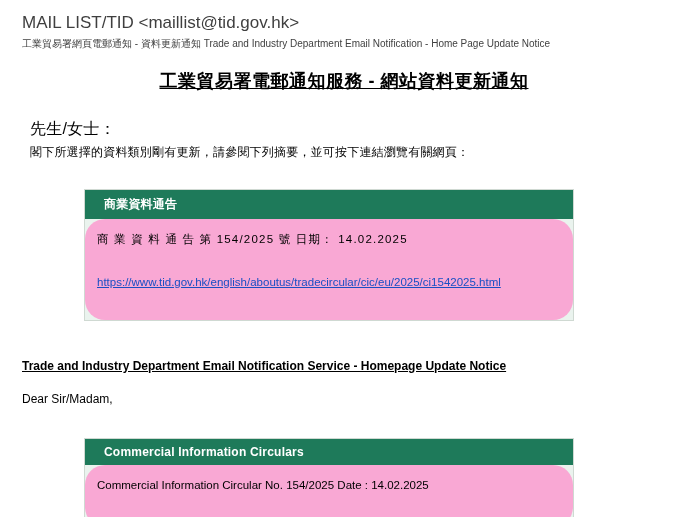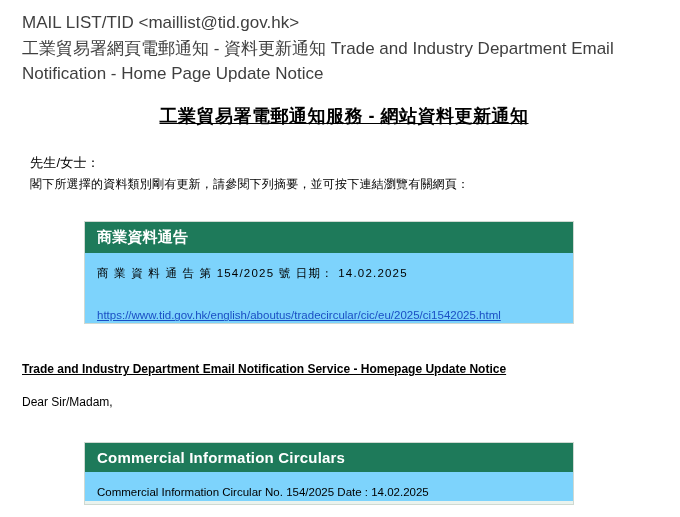--- a/index.html
+++ b/index.html
@@ -22,64 +22,65 @@
     padding: 8px 14px 0 22px;
   }
   .mail-title {
     font-size: 17px;
     color: #3f3f3f;
     line-height: 1.35;
     margin: 4px 0 2px 0;
     font-weight: normal;
   }
   .mail-subject {
-    font-size: 17px;
+    font-size: 10px;
     color: #3f3f3f;
     line-height: 1.45;
     margin: 0 0 6px 0;
     max-width: 650px;
   }
   .doc {
     margin-top: 18px;
   }
   .zh-heading {
     text-align: center;
     font-size: 18px;
     font-weight: bold;
     text-decoration: underline;
     letter-spacing: 0.5px;
     margin: 0 0 26px 0;
   }
   .zh-greet {
-    font-size: 13px;
+    font-size: 16px;
     margin: 4px 0 4px 8px;
     letter-spacing: 0.2px;
   }
   .zh-line {
     font-size: 12px;
     margin: 0 0 0 8px;
     letter-spacing: 0.2px;
   }
   .panel {
     margin: 28px 0 0 62px;
     width: 488px;
     border: 1px solid #cfd9d2;
     background: #eaf3ee;
   }
   .panel-header {
     background: #1e7a5a;
     color: #ffffff;
-    font-size: 15px;
+    font-size: 12px;
     font-weight: bold;
-    padding: 6px 10px 6px 12px;
+    padding: 6px 10px 6px 19px;
     letter-spacing: 0.2px;
   }
   .panel-body {
-    padding: 12px 12px 0 12px;
-    background: #7dd3fc;
+    padding: 12px 12px 30px 12px;
+    background: #f9a8d4;
+    border-radius: 20px;
   }
   .panel-body p {
     margin: 0 0 3px 0;
     font-size: 11.5px;
     line-height: 1.5;
     letter-spacing: 0.2px;
   }
   .panel-body p.spaced {
     letter-spacing: 1.2px;
   }

